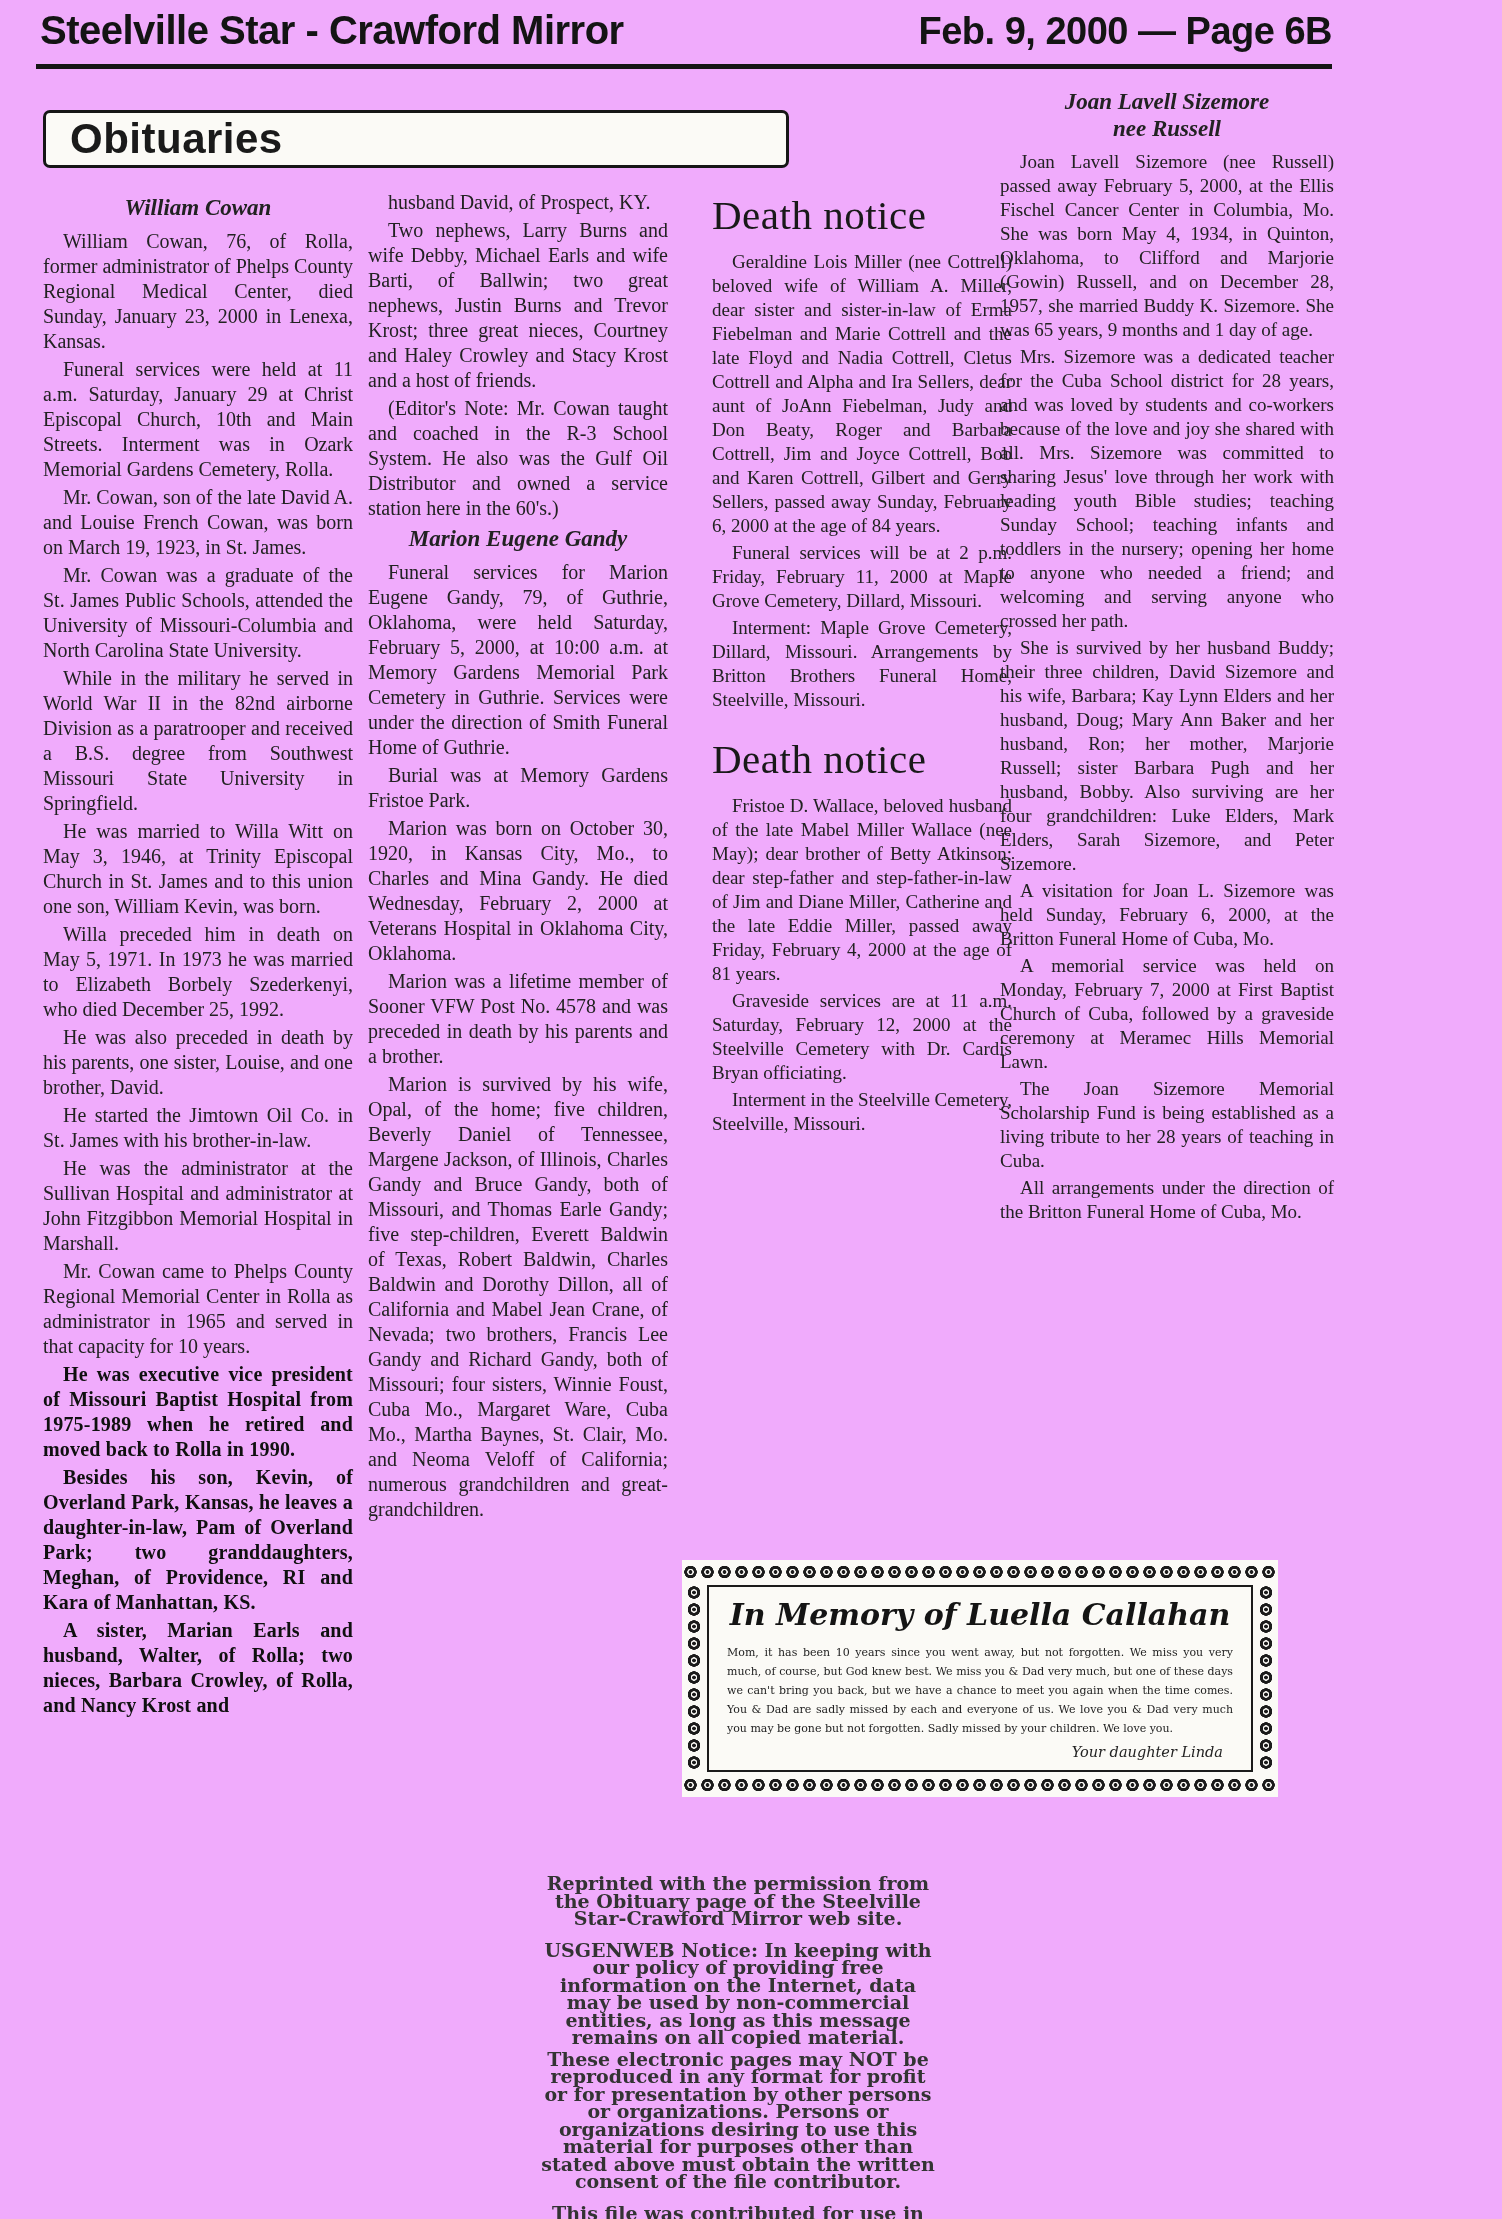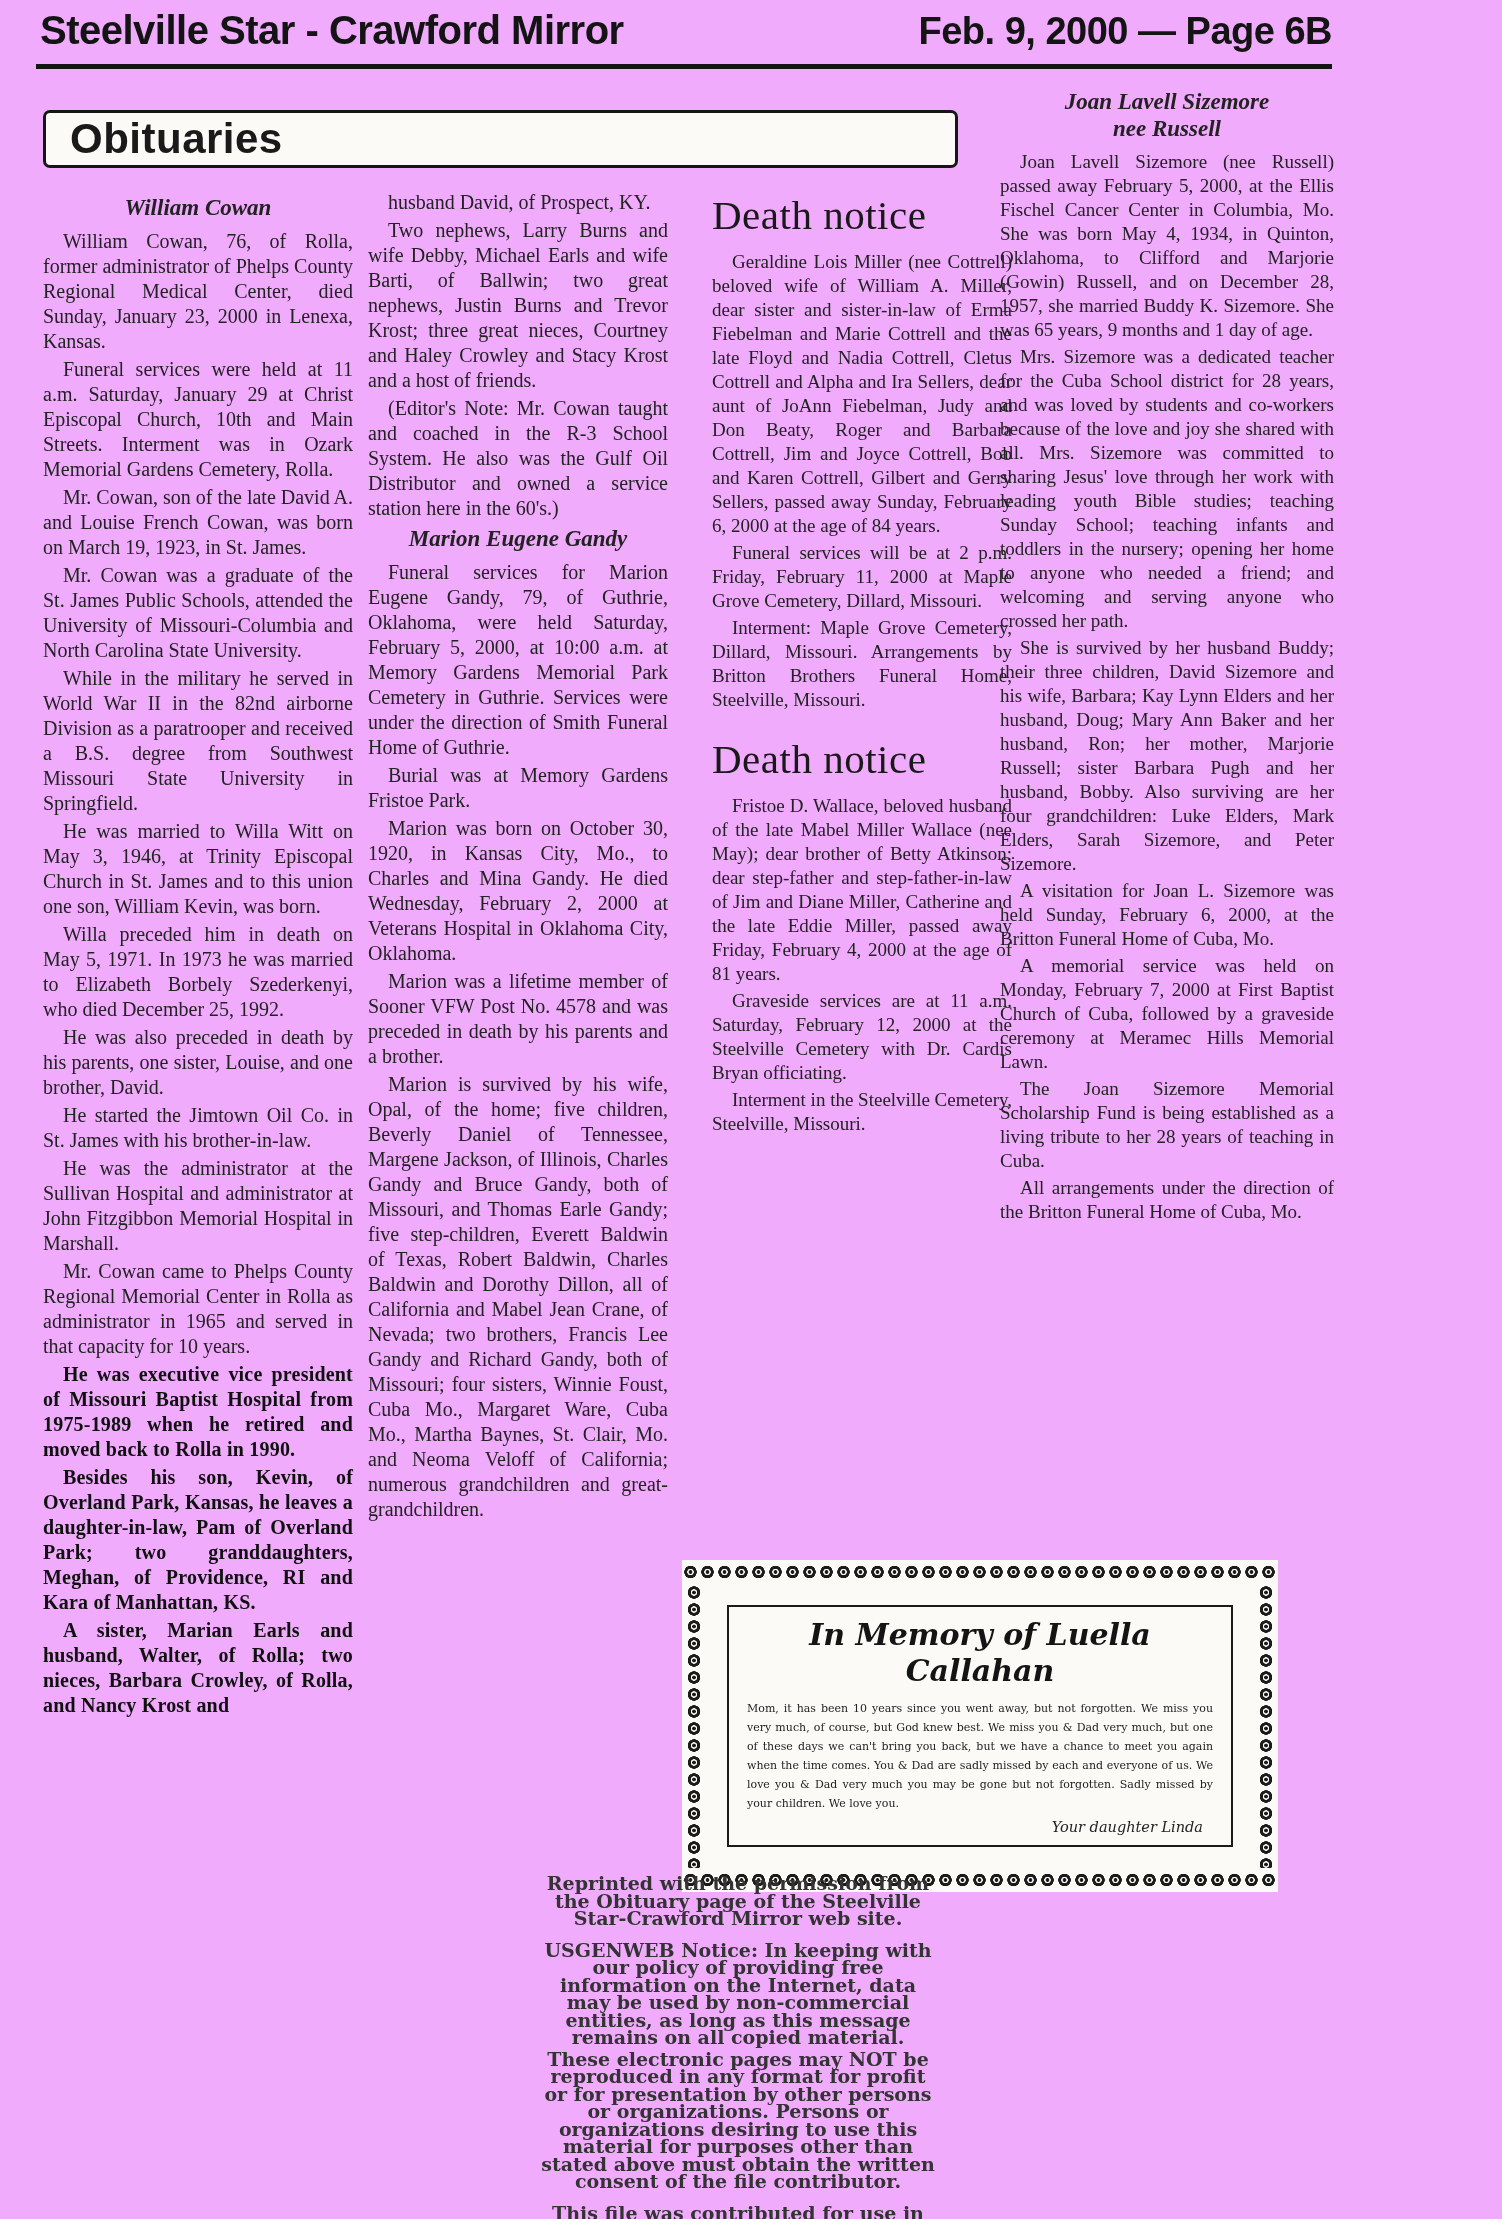--- a/index.html
+++ b/index.html
@@ -26,21 +26,21 @@
     font-family:"Liberation Sans", sans-serif;
     font-weight:bold; font-size:38px; letter-spacing:-0.5px; color:#141414;
   }
   .mast-rule {
     position:absolute; left:36px; top:64px; width:1296px; height:5px;
     background:#151515;
   }
 
   
   .obit-box {
-    position:absolute; left:43px; top:110px; width:915px; height:58px;
+    position:absolute; left:43px; top:110px; width:746px; height:58px;
     border:3px solid #161616; border-radius:7px;
     box-sizing:border-box;
     display:flex; align-items:center;
     padding-left:24px;
     background:#fbfaf6;
   }
   .obit-box span {
     font-family:"Liberation Sans", sans-serif;
     font-weight:bold; font-size:42px; color:#1a1a1a; letter-spacing:0.5px;
   }
@@ -92,21 +92,21 @@
   .orn-v {
     width:24px;
     background-image:
       radial-gradient(circle at 50% 50%, transparent 3px, #1b1b1b 3.5px, #1b1b1b 6px, transparent 6.5px),
       radial-gradient(circle at 50% 50%, #1b1b1b 1.5px, transparent 2.2px);
     background-size:24px 17px, 24px 17px;
   }
   .memorial-inner {
     flex:1;
     border:2px solid #1b1b1b;
-    margin:21px; padding:10px 18px 8px 18px;
+    margin:1px; padding:10px 18px 8px 18px;
   }
   .memorial-title {
     font-family:"DejaVu Serif", serif;
     font-style:italic; font-weight:bold;
     font-size:30px; line-height:36px;
     text-align:center; margin:0 0 10px 0; color:#141414;
   }
   .memorial-body {
     font-family:"DejaVu Serif", serif;
     font-size:11px; line-height:19px;

